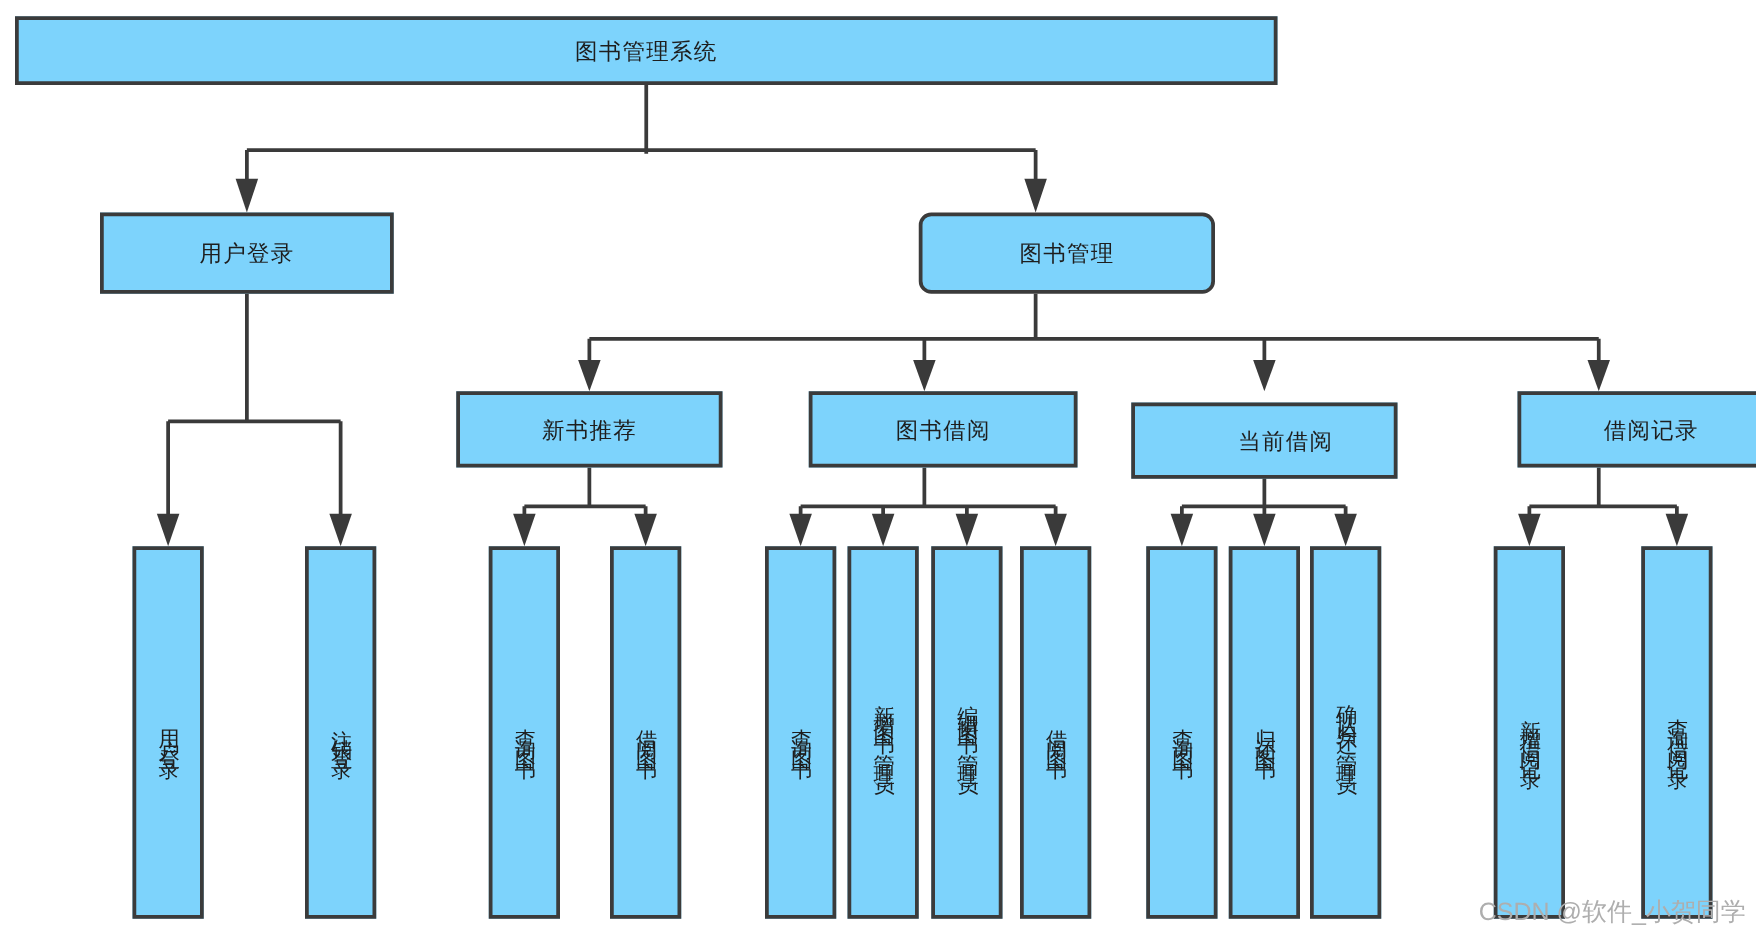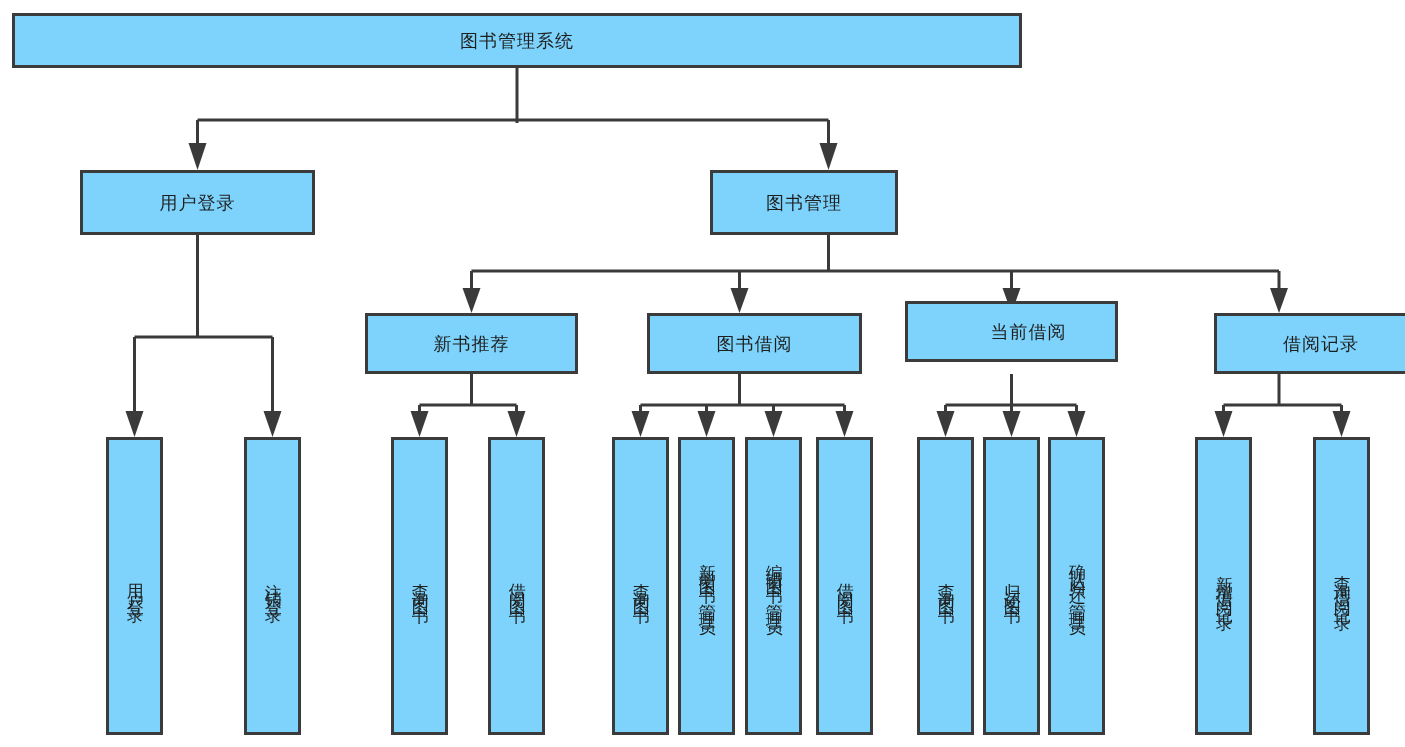--- a/index.html
+++ b/index.html
@@ -113,31 +113,31 @@
     </g>
   </svg>
 
   <div class="box h" style="left:12px; top:13px; width:1010px; height:55px;">
     <span class="lbl">图书管理系统</span>
   </div>
 
   <div class="box h" style="left:80px; top:170px; width:235px; height:65px;">
     <span class="lbl">用户登录</span>
   </div>
-  <div class="box h" style="left:710px; top:170px; width:188px; height:65px;">
+  <div class="box h" style="left:735px; top:170px; width:237px; height:65px;border-radius:10px;">
     <span class="lbl">图书管理</span>
   </div>
 
   <div class="box h" style="left:365px; top:313px; width:213px; height:61px;">
     <span class="lbl">新书推荐</span>
   </div>
   <div class="box h" style="left:632px; top:313px; width:215px; height:61px;margin-left:15px;">
     <span class="lbl">图书借阅</span>
   </div>
-  <div class="box h" style="left:905px; top:301px; width:213px; height:61px;padding-left:34px;">
+  <div class="box h" style="left:905px; top:322px; width:213px; height:61px;padding-left:34px;">
     <span class="lbl">当前借阅</span>
   </div>
   <div class="box h" style="left:1172px; top:313px; width:214px; height:61px;margin-left:42px;">
     <span class="lbl">借阅记录</span>
   </div>
 
   <div class="box leaf" style="left:106px; top:437px; width:57px; height:298px;">
     <span class="lbl">用户登录</span>
   </div>
   <div class="box leaf" style="left:244px; top:437px; width:57px; height:298px;">
@@ -174,14 +174,15 @@
     <span class="lbl">确认归还（管理员）</span>
   </div>
 
   <div class="box leaf" style="left:1195px; top:437px; width:57px; height:298px;">
     <span class="lbl">新增借阅记录</span>
   </div>
   <div class="box leaf" style="left:1313px; top:437px; width:57px; height:298px;">
     <span class="lbl">查询借阅记录</span>
   </div>
 
+  <span id="watermark">CSDN @软件_小贺同学</span>
 
 </div>
 
 </body></html>

